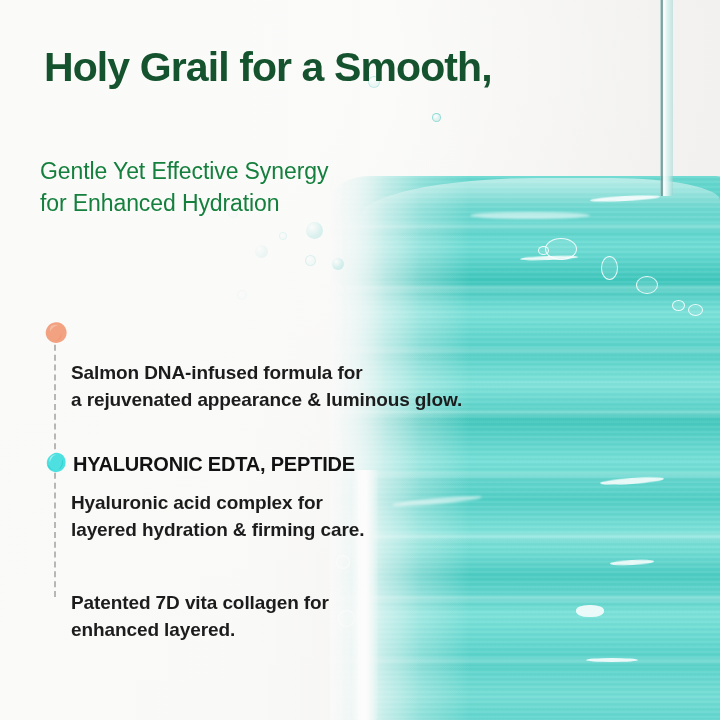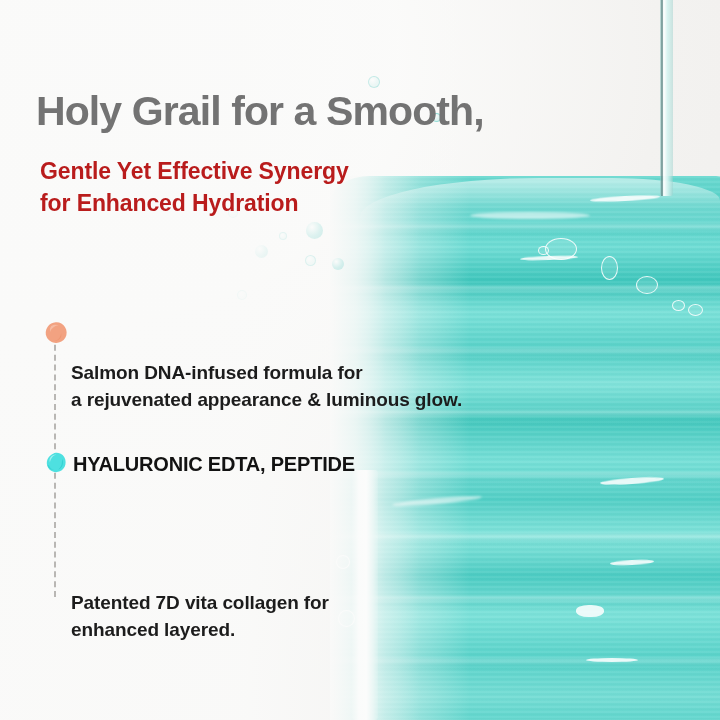--- a/index.html
+++ b/index.html
@@ -212,41 +212,40 @@
 
   
   .content {
     position: absolute;
     inset: 0;
     z-index: 10;
   }
 
   .headline {
     position: absolute;
-    left: 36px;
+    left: 44px;
     top: 43px;
     width: 560px;
     font-size: 41px;
     line-height: 49px;
     font-weight: bold;
     letter-spacing: -0.9px;
-    color: #737373;
-    margin-top: 44px;
+    color: #14532d;
   }
 
   .subhead {
     position: absolute;
     left: 40px;
     top: 155px;
     width: 420px;
     font-size: 23px;
     line-height: 32px;
-    font-weight: bold;
+    font-weight: normal;
     letter-spacing: -0.1px;
-    color: #b91c1c;
+    color: #15803d;
   }
 
   
   .spine {
     position: absolute;
     left: 54px;
     top: 335px;
     width: 0;
     height: 262px;
     border-left: 2px dashed #b9b7b4;
@@ -401,20 +400,24 @@
           <span class="ing-icon">
             <svg class="blob" viewBox="0 0 30 30" xmlns="http://www.w3.org/2000/svg">
               <path d="M14.0 2.2c3.2-.9 6.9.2 9.2 2.6 2.6 2.6 3.6 6.7 2.8 10.2-.7 3.3-3.0 6.2-6.1 7.6-3.1 1.4-6.9 1.2-9.7-.6-2.9-1.8-4.8-5.1-4.9-8.5-.1-3.0 1.2-6.0 3.4-8.0 1.5-1.4 3.3-2.4 5.3-3.3z" fill="#4ee0e0"></path>
               <path d="M9.4 7.0c1.6-2.0 4.3-3.2 6.8-3.0-1.9.6-3.7 1.6-5.0 3.1-1.4 1.6-2.2 3.7-2.3 5.8-.9-2.0-.7-4.3.5-5.9z" fill="#a6f2f2" opacity="0.9"></path>
               <path d="M22.4 9.0c1.2 2.2 1.3 5.0.2 7.3-.9 2.0-2.6 3.6-4.6 4.5 1.8-1.5 3.2-3.5 3.8-5.7.5-2.1.4-4.3.6-6.1z" fill="#23c9c9" opacity="0.65"></path>
               <path d="M7.6 15.8c.9 2.4 2.9 4.4 5.3 5.2-2.3.1-4.7-1.1-6.0-3.0-.4-.7-.7-1.5-.8-2.3.5.1 1.0.1 1.5.1z" fill="#23c9c9" opacity="0.5"></path>
             </svg>
           </span>
           <span class="ing-title">HYALURONIC EDTA, PEPTIDE</span>
         </div>
+        <div class="ing-body">
+          <span>Hyaluronic acid complex for</span>
+          <span>layered hydration &amp; firming care.</span>
+        </div>
       </div>
 
       <div class="ing" id="ing-2">
         <div class="ing-body">
           <span>Patented 7D vita collagen for</span>
           <span>enhanced layered.</span>
         </div>
       </div>
 
     </div>

